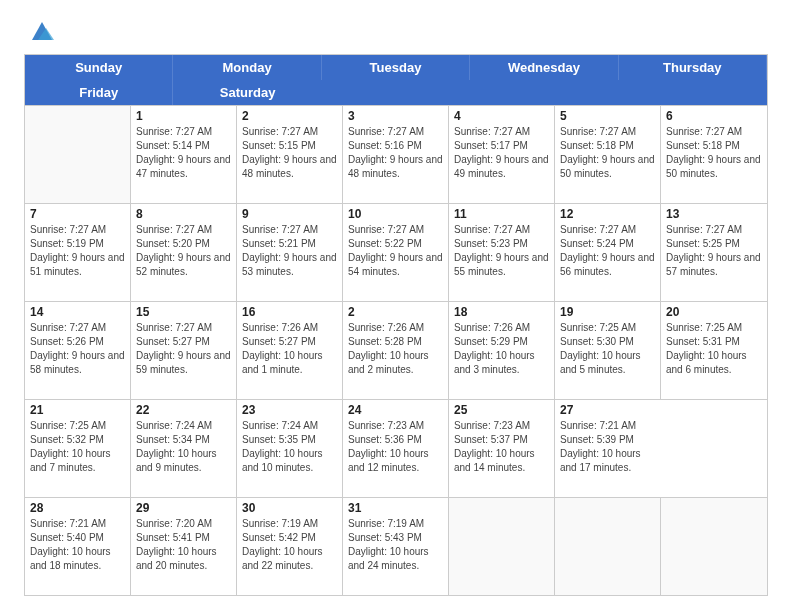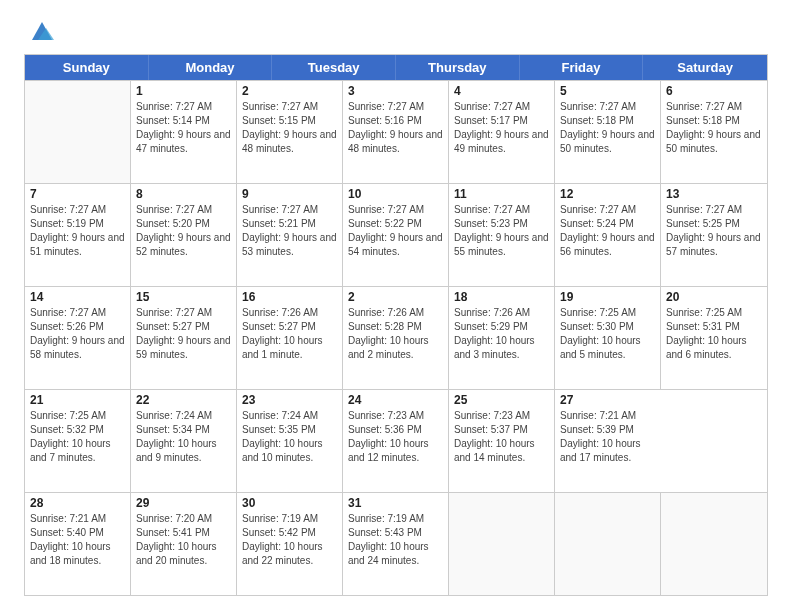--- a/index.html
+++ b/index.html
@@ -57,21 +57,21 @@
       color: #555;
     }
     .calendar {
       flex: 1;
       display: flex;
       flex-direction: column;
       border: 1px solid #ccc;
     }
     .cal-header {
       display: grid;
-      grid-template-columns: repeat(6, 1fr);
+      grid-template-columns: repeat(5, 1fr);
       background: #3a6cc8;
     }
     .cal-header-cell {
       color: #fff;
       font-size: 13px;
       font-weight: bold;
       text-align: center;
       padding: 5px 2px;
       border-right: 1px solid #5580d0;
     }
@@ -129,20 +129,21 @@
       <div class="month-title"></div>
       <div class="location"></div>
     </div>
   </div>
 
   <div class="calendar">
     <div class="cal-header">
     <div class="cal-header-cell">Sunday</div>
         <div class="cal-header-cell">Monday</div>
         <div class="cal-header-cell">Tuesday</div>
+        <div class="cal-header-cell">Wednesday</div>
         <div class="cal-header-cell">Thursday</div>
         <div class="cal-header-cell">Friday</div>
         <div class="cal-header-cell">Saturday</div>
       </div>
     <div class="cal-body">
     <div class="cal-row">
           <div class="cal-cell empty"></div>
           <div class="cal-cell">
             <div class="day-num">1</div>
             <div class="day-info">Sunrise: 7:27 AM<br>Sunset: 5:14 PM<br>Daylight: 9 hours and 47 minutes.</div>

